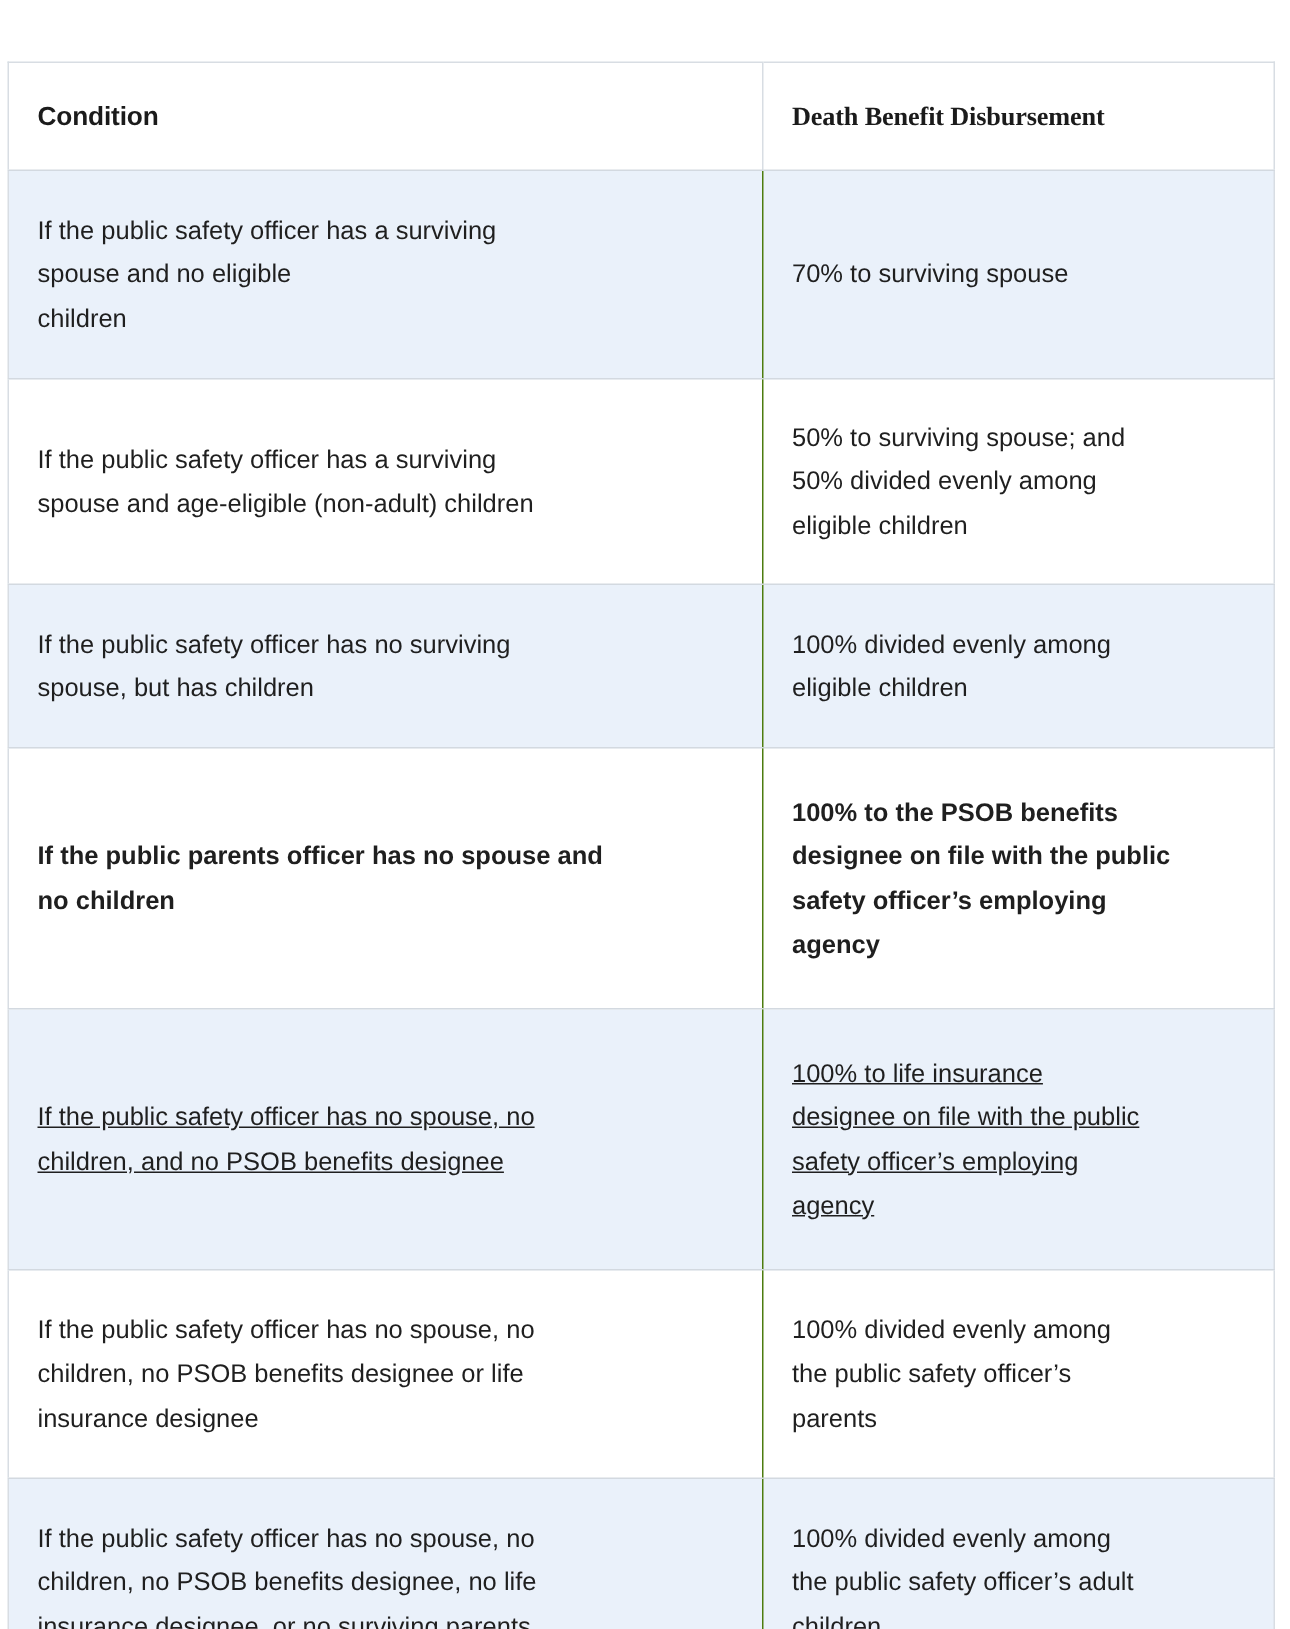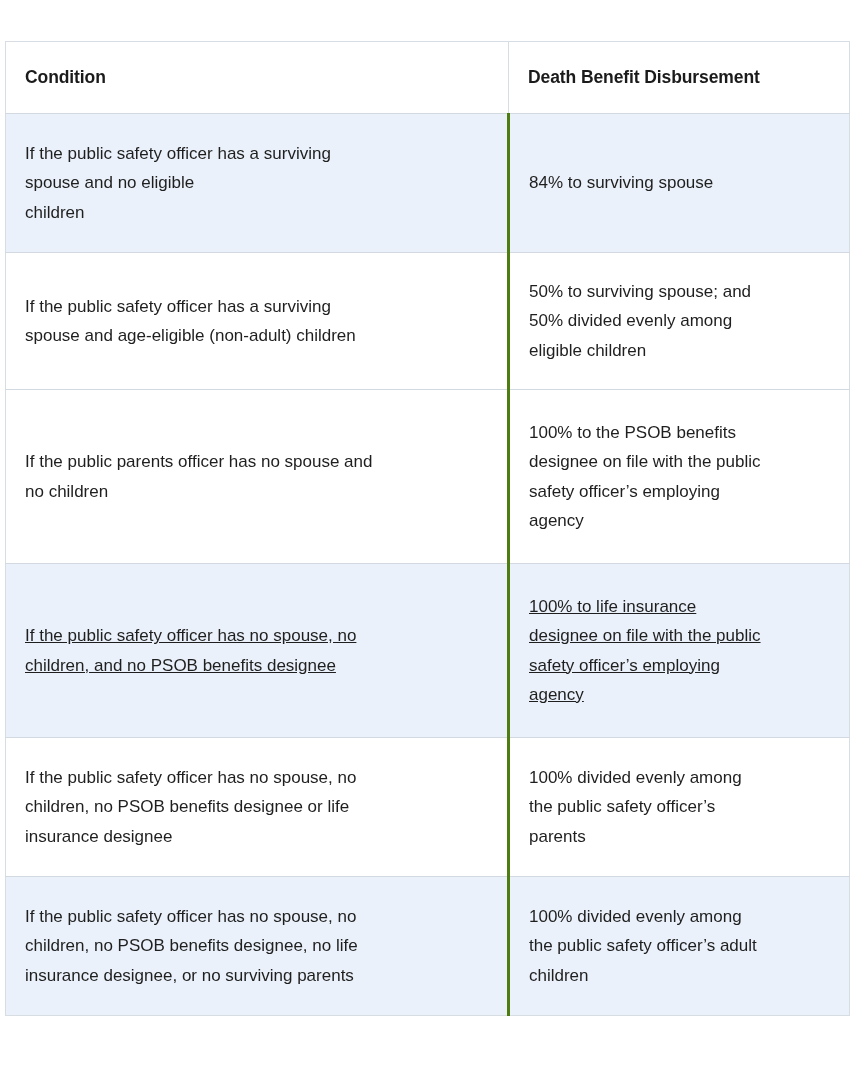--- a/index.html
+++ b/index.html
@@ -43,30 +43,31 @@
     font-weight: bold;
     color: #1b1b1b;
     letter-spacing: -0.1px;
     padding: 20px 18px 20px 19px;
     height: 31px;
     border-right: 1px solid #d8dde3;
     border-bottom: 1px solid #d3d9e0;
   }
   thead th:last-child {
     border-right: none;
+    font-family: Liberation Serif, serif;
   }
 
   tbody td {
     font-size: 17px;
     line-height: 1.72;
     color: #1f1f1f;
     vertical-align: middle;
     text-align: left;
     padding: 14px 18px 14px 19px;
-    border-right: 3px solid #4d7c0f;
+    border-right: 1px solid #4d7c0f;
     border-bottom: 1px solid #d3d9e0;
     word-wrap: break-word;
   }
   tbody td:last-child {
     border-right: none;
   }
   tbody tr:last-child td {
     border-bottom: none;
   }
 
@@ -74,21 +75,21 @@
     background: #eaf1fa;
   }
   tbody tr.plain td {
     background: #ffffff;
   }
 
   
   tbody tr.r1 td { height: 110px; }
   tbody tr.r2 td { height: 108px; }
   tbody tr.r3 td { height: 80px; }
-  tbody tr.r4 td { height: 145px; }
+  tbody tr.r4 td { height: 145px; font-weight: bold; }
   tbody tr.r5 td { height: 145px; text-decoration: underline; }
   tbody tr.r6 td { height: 110px; }
   tbody tr.r7 td { height: 110px; }
 
   .cell-text {
     display: block;
     white-space: pre-line;
   }
 </style>
 </head>
@@ -111,31 +112,41 @@
       </tr>
     </thead>
     <tbody>
       <tr class="shaded r1">
         <td>
           <span class="cell-text">If the public safety officer has a surviving
 spouse and no eligible
 children</span>
         </td>
         <td>
-          <span class="cell-text">84% to surviving spouse</span>
+          <span class="cell-text">70% to surviving spouse</span>
         </td>
       </tr>
       <tr class="plain r2">
         <td>
           <span class="cell-text">If the public safety officer has a surviving
 spouse and age-eligible (non-adult) children</span>
         </td>
         <td>
           <span class="cell-text">50% to surviving spouse; and
 50% divided evenly among
+eligible children</span>
+        </td>
+      </tr>
+      <tr class="shaded r3">
+        <td>
+          <span class="cell-text">If the public safety officer has no surviving
+spouse, but has children</span>
+        </td>
+        <td>
+          <span class="cell-text">100% divided evenly among
 eligible children</span>
         </td>
       </tr>
       <tr class="plain r4">
         <td>
           <span class="cell-text">If the public parents officer has no spouse and
 no children</span>
         </td>
         <td>
           <span class="cell-text">100% to the PSOB benefits

